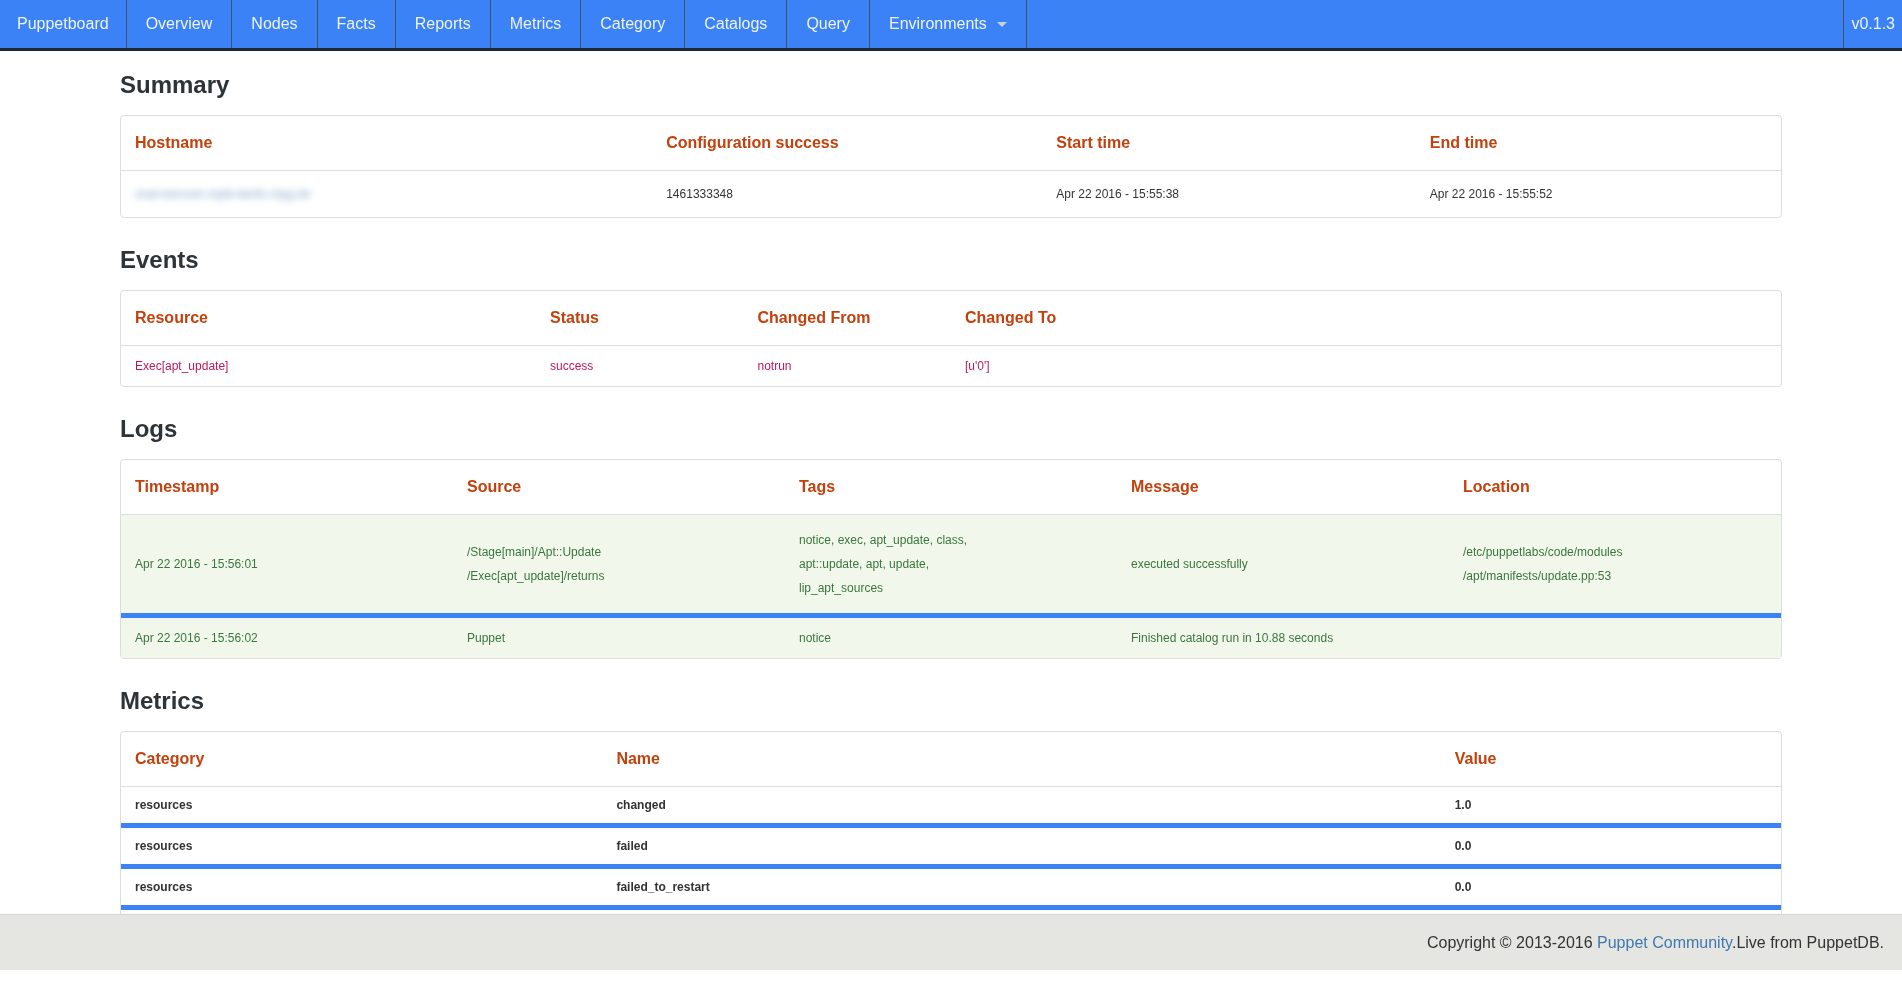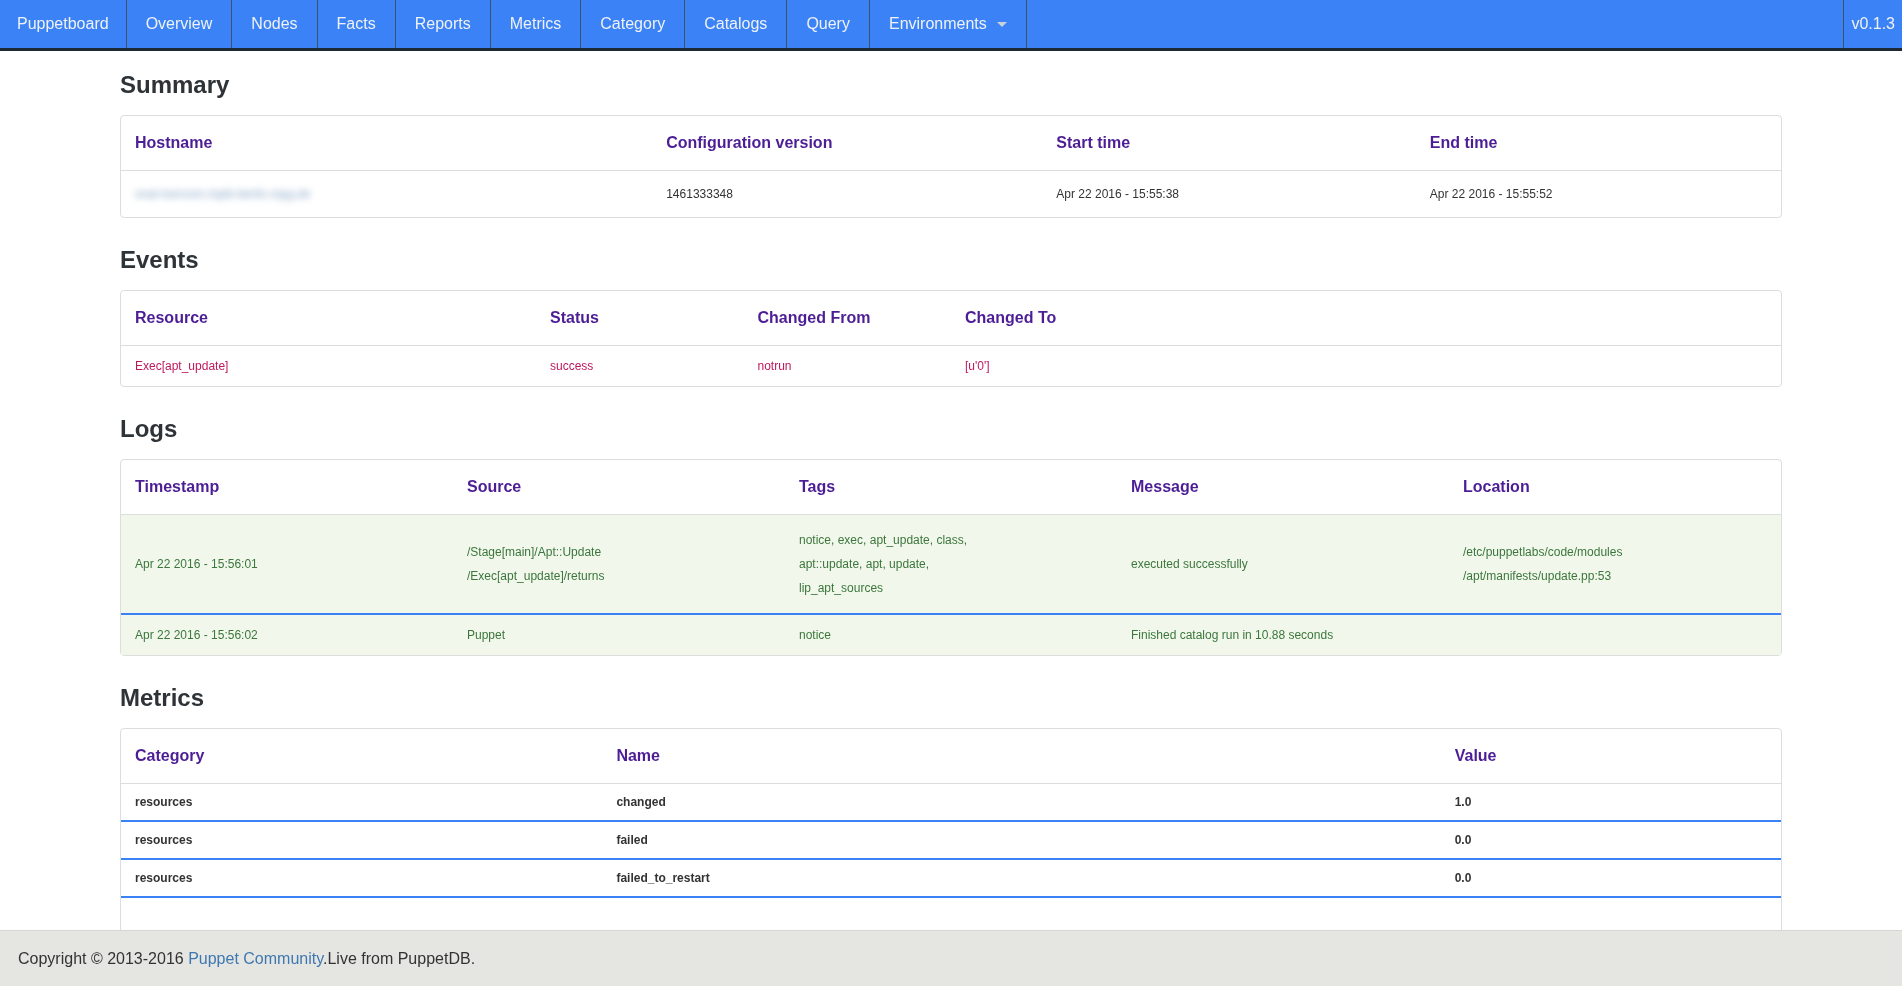--- a/index.html
+++ b/index.html
@@ -46,28 +46,28 @@
   }
   .container section:first-child h2 { margin-top: 18px; }
 
   
   table {
     width: 100%; border-collapse: separate; border-spacing: 0;
     border: 1px solid #dddddd; border-radius: 4px;
     table-layout: fixed;
   }
   th {
-    text-align: left; font-weight: 700; color: #4c1d95;
+    text-align: left; font-weight: 700; color: #c2410c;
     padding: 18px 14px; border-bottom: 1px solid #dddddd;
     font-size: 16px; vertical-align: middle;
   }
   td {
     padding: 13px 14px; font-size: 12px; vertical-align: middle;
   }
-  tbody tr:not(:first-child) td { border-top: 2px solid #3b82f6; }
+  tbody tr:not(:first-child) td { border-top: 5px solid #3b82f6; }
   .summary-table td { padding: 16px 14px; }
   .metrics-table td { padding: 11px 14px; font-weight: bold; }
 
   a.tbl-link { color: #be185d; text-decoration: none; cursor: pointer; }
   a.blurred {
     color: #87a5c7; filter: blur(3.5px);
     text-decoration: none; cursor: pointer;
   }
 
   
@@ -83,23 +83,23 @@
   .events-table .c2 { width: 12.5%; }  .events-table .c3 { width: 50%; }
   .logs-table .c0, .logs-table .c1, .logs-table .c2,
   .logs-table .c3, .logs-table .c4 { width: 20%; }
   .metrics-table .c0 { width: 29%; }   .metrics-table .c1 { width: 50.5%; }
   .metrics-table .c2 { width: 20.5%; }
 
   .cutoff-row td { height: 40px; }
 
   
   footer {
-    position: fixed; left: 0; right: 0; bottom: 0; height: 56px;
+    position: fixed; left: 0; right: 0; bottom: 16px; height: 56px;
     background: #e5e6e2; border-top: 1px solid #d5d7d2;
-    display: flex; align-items: center; justify-content: flex-start;
+    display: flex; align-items: center; justify-content: flex-end;
     padding: 0 18px; font-size: 16px; color: #333;
   }
   footer a { color: #3f77b0; text-decoration: none; cursor: pointer; }
 </style>
 </head>
 <body>
 
 <nav class="navbar">
   <div class="nav-left">
     <a class="nav-item brand">Puppetboard</a>
@@ -122,21 +122,21 @@
 </nav>
 
 <div class="container">
 
   <section>
     <h2>Summary</h2>
     <table class="summary-table">
       <thead>
         <tr>
           <th class="c0">Hostname</th>
-          <th class="c1">Configuration version</th>
+          <th class="c1">Configuration success</th>
           <th class="c2">Start time</th>
           <th class="c3">End time</th>
         </tr>
       </thead>
       <tbody>
         <tr>
           <td><a class="blurred">snat-tservom.mpib-berlin.mpg.de</a></td>
           <td>1461333348</td>
           <td>Apr 22 2016 - 15:55:38</td>
           <td>Apr 22 2016 - 15:55:52</td>

